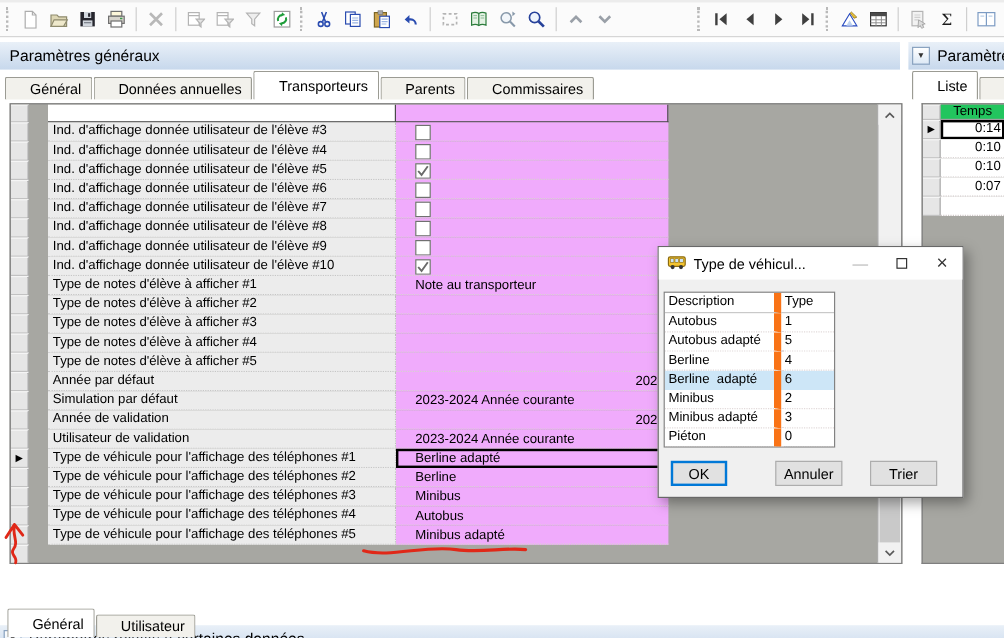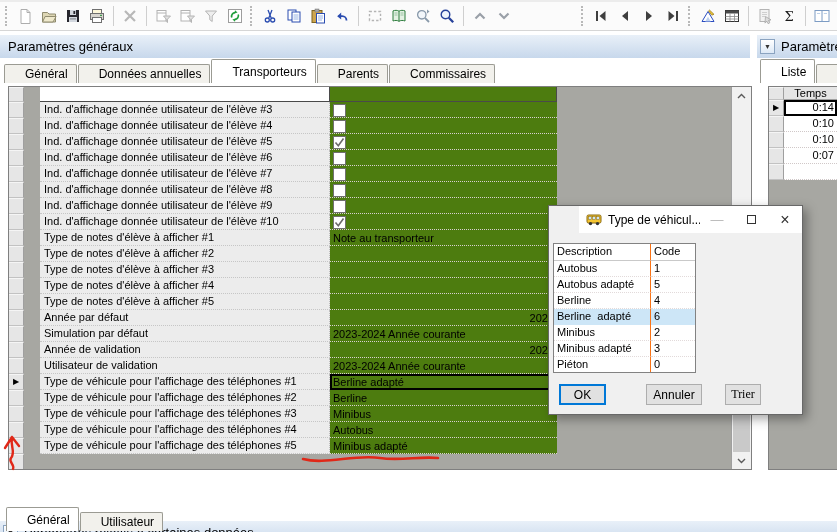--- a/index.html
+++ b/index.html
@@ -33,63 +33,63 @@
   
   .grid { position:absolute; border:1px solid #7f7f7f; background:#a7a7a2; overflow:hidden; }
   #grid-main { left:8px; top:86px; width:744px; height:384px; }
   .grid-row { display:flex; height:16px; }
   .cell-rowhdr { width:15px; flex:0 0 auto; background:#e6e6e6; border-right:1px solid #9f9f9f;
     border-bottom:1px solid #c2c2c2; border-top:1px solid #f5f5f5;
     display:flex; align-items:center; justify-content:center; }
   .marker { font-size:8px; line-height:1; color:#000; }
   .cell-label { width:290px; flex:0 0 auto; background:#ececec; border-right:1px dotted #bdbdbd;
     border-bottom:1px dotted #c6c6c6; padding:1px 0 0 4px; white-space:nowrap; overflow:hidden;margin-left:16px; }
-  .cell-value { width:227px; flex:0 0 auto; background:#4d7c0f; border-bottom:1px dotted #d8d0d0;
-    padding:1px 3px 0 3px; white-space:nowrap; overflow:hidden; display:flex; align-items:center; }
+  .cell-value { width:227px; flex:0 0 auto; background:#f0abfc; border-bottom:1px dotted #d8d0d0;
+    padding:1px 3px 0 16px; white-space:nowrap; overflow:hidden; display:flex; align-items:center; }
   .cell-value.right { justify-content:flex-end; }
   .cell-value.selected { outline:2px solid #000; outline-offset:-2px; z-index:3; }
   .grid-row.partial { height:15px; }
   .grid-row.partial .cell-label { background:#fff; border-right:1px solid #4a4a4a; border-bottom:1px solid #4a4a4a; }
   .grid-row.partial .cell-value { border-bottom:1px solid #4a4a4a; border-right:1px solid #4a4a4a; }
   .checkbox { width:13px; height:13px; background:#fff; border:1px solid #707070;
     display:flex; align-items:center; justify-content:center; }
 
   
   .vscroll { position:absolute; top:0; right:0; width:20px; height:100%;
     background:#f1f1f1; border-left:1px solid #9f9f9f; }
   .sb-btn { position:absolute; left:0; width:100%; height:17px; background:#f1f1f1;
     display:flex; align-items:center; justify-content:center; }
   .sb-thumb { position:absolute; left:1px; width:17px; background:#c9c9c9; }
 
   
   #grid-right { left:768px; top:86px; width:69px; height:384px; border-right:none; }
   .rp-hdr { display:flex; height:13px; }
-  .rp-hdrcell { flex:1; background:#e5e5e5; border-bottom:1px solid #9f9f9f; text-align:center;
+  .rp-hdrcell { flex:1; background:#22c55e; border-bottom:1px solid #9f9f9f; text-align:center;
     font-size:11px; line-height:12px; }
   .rp-row { display:flex; height:16px; }
   .rp-val { flex:1; background:#fff; border-bottom:1px dotted #d0c8c8; text-align:right;
     padding:1px 3px 0 0; }
   .rp-val.selected { outline:2px solid #000; outline-offset:-2px; }
 
   
   .dialog { position:absolute; left:548px; top:205px; width:255px; height:210px;
-    background:#f0f0f0; border:1px solid #686868; box-shadow:4px 4px 10px rgba(0,0,0,.35); z-index:40;padding-left:30px; }
+    background:#f0f0f0; border:1px solid #686868; box-shadow:4px 4px 10px rgba(0,0,0,.35); z-index:40; }
   .dlg-titlebar { height:27px; background:#ffffff; display:flex; align-items:center; padding-left:7px; }
   .dlg-title { font-size:12px; margin-left:6px; flex:1 1 auto; white-space:nowrap; overflow:hidden; }
   .dlg-sys { width:34px; height:27px; display:flex; align-items:center; justify-content:center;
     font-size:13px; color:#333; flex:0 0 auto; }
   .dlg-sys.min { color:#b5b5b5; }
   .dlg-maxbox { width:9px; height:9px; border:1px solid #333; }
   .dlist { position:absolute; left:4px; top:37px; width:143px; height:130px;
     background:#fff; border:1px solid #828282; overflow:hidden; }
   .dlist-row { display:flex; height:16px; }
   .dlist-row.hdr { height:17px; }
   .dlist-row.hdr .dc { border-bottom:1px solid #c9c9c9; }
   .dc { white-space:pre; overflow:hidden; padding:1px 0 0 3px; }
-  .dc.desc { width:97px; border-right:1px solid #f97316; }
+  .dc.desc { width:97px; border-right:6px solid #f97316; }
   .dc.code { flex:1; }
   .dlist-row.sel { background:#cde6f7; }
   .dlist-row:not(.hdr):not(.sel) .dc { border-bottom:1px dotted #e2dada; }
   .dlg-btn { position:absolute; top:178px; height:21px; background:#e1e1e1;
     border:1px solid #adadad; font-size:12px; font-family:"Liberation Sans",sans-serif;
     display:flex; align-items:center; justify-content:center; }
   .dlg-btn.default { border:2px solid #0078d7; }
 
   
   .annot { position:absolute; z-index:45; pointer-events:none; }
@@ -531,21 +531,21 @@
       <span class="dlg-title">Type de véhicul...</span>
       <span class="dlg-sys min">—</span>
       <span class="dlg-sys">
           <span class="dlg-maxbox"></span>
         </span>
       <span class="dlg-sys" style="font-size:16px;">×</span>
     </div>
     <div class="dlist" id="dialog-list">
         <div class="dlist-row hdr">
           <div class="dc desc">Description</div>
-          <div class="dc code">Code</div>
+          <div class="dc code">Type</div>
         </div>
         <div class="dlist-row">
           <div class="dc desc">Autobus</div>
           <div class="dc code">1</div>
         </div>
         <div class="dlist-row">
           <div class="dc desc">Autobus adapté</div>
           <div class="dc code">5</div>
         </div>
         <div class="dlist-row">
@@ -565,21 +565,21 @@
           <div class="dc code">3</div>
         </div>
         <div class="dlist-row">
           <div class="dc desc">Piéton</div>
           <div class="dc code">0</div>
         </div>
       </div>
     <div id="dialog-buttons">
         <div class="dlg-btn default" style="left: 10px; width: 47px;">OK</div>
         <div class="dlg-btn" style="left: 97px; width: 56px;">Annuler</div>
-        <div class="dlg-btn" style="left: 176px; width: 36px; font-family: Liberation Serif, serif;">Trier</div>
+        <div class="dlg-btn" style="left: 176px; width: 56px;">Trier</div>
       </div>
   </div>
 
   <svg class="annot" style="left:2px; top:433px;" width="26" height="40" viewBox="0 0 26 40">
     <path d="M10 4 L3 15 M10 4 L17 13 M10 5 C8 13 14 19 9 25 C6 29 13 31 11 36" stroke="#e02818" stroke-width="2.4" fill="none" stroke-linecap="round"></path>
   </svg>
   <svg class="annot" style="left:295px; top:450px;" width="150" height="16" viewBox="0 0 150 16">
     <path d="M8 9 C30 15 60 4 85 8 C105 11 126 6 143 8" stroke="#e02818" stroke-width="2.6" fill="none" stroke-linecap="round"></path>
   </svg>
 

